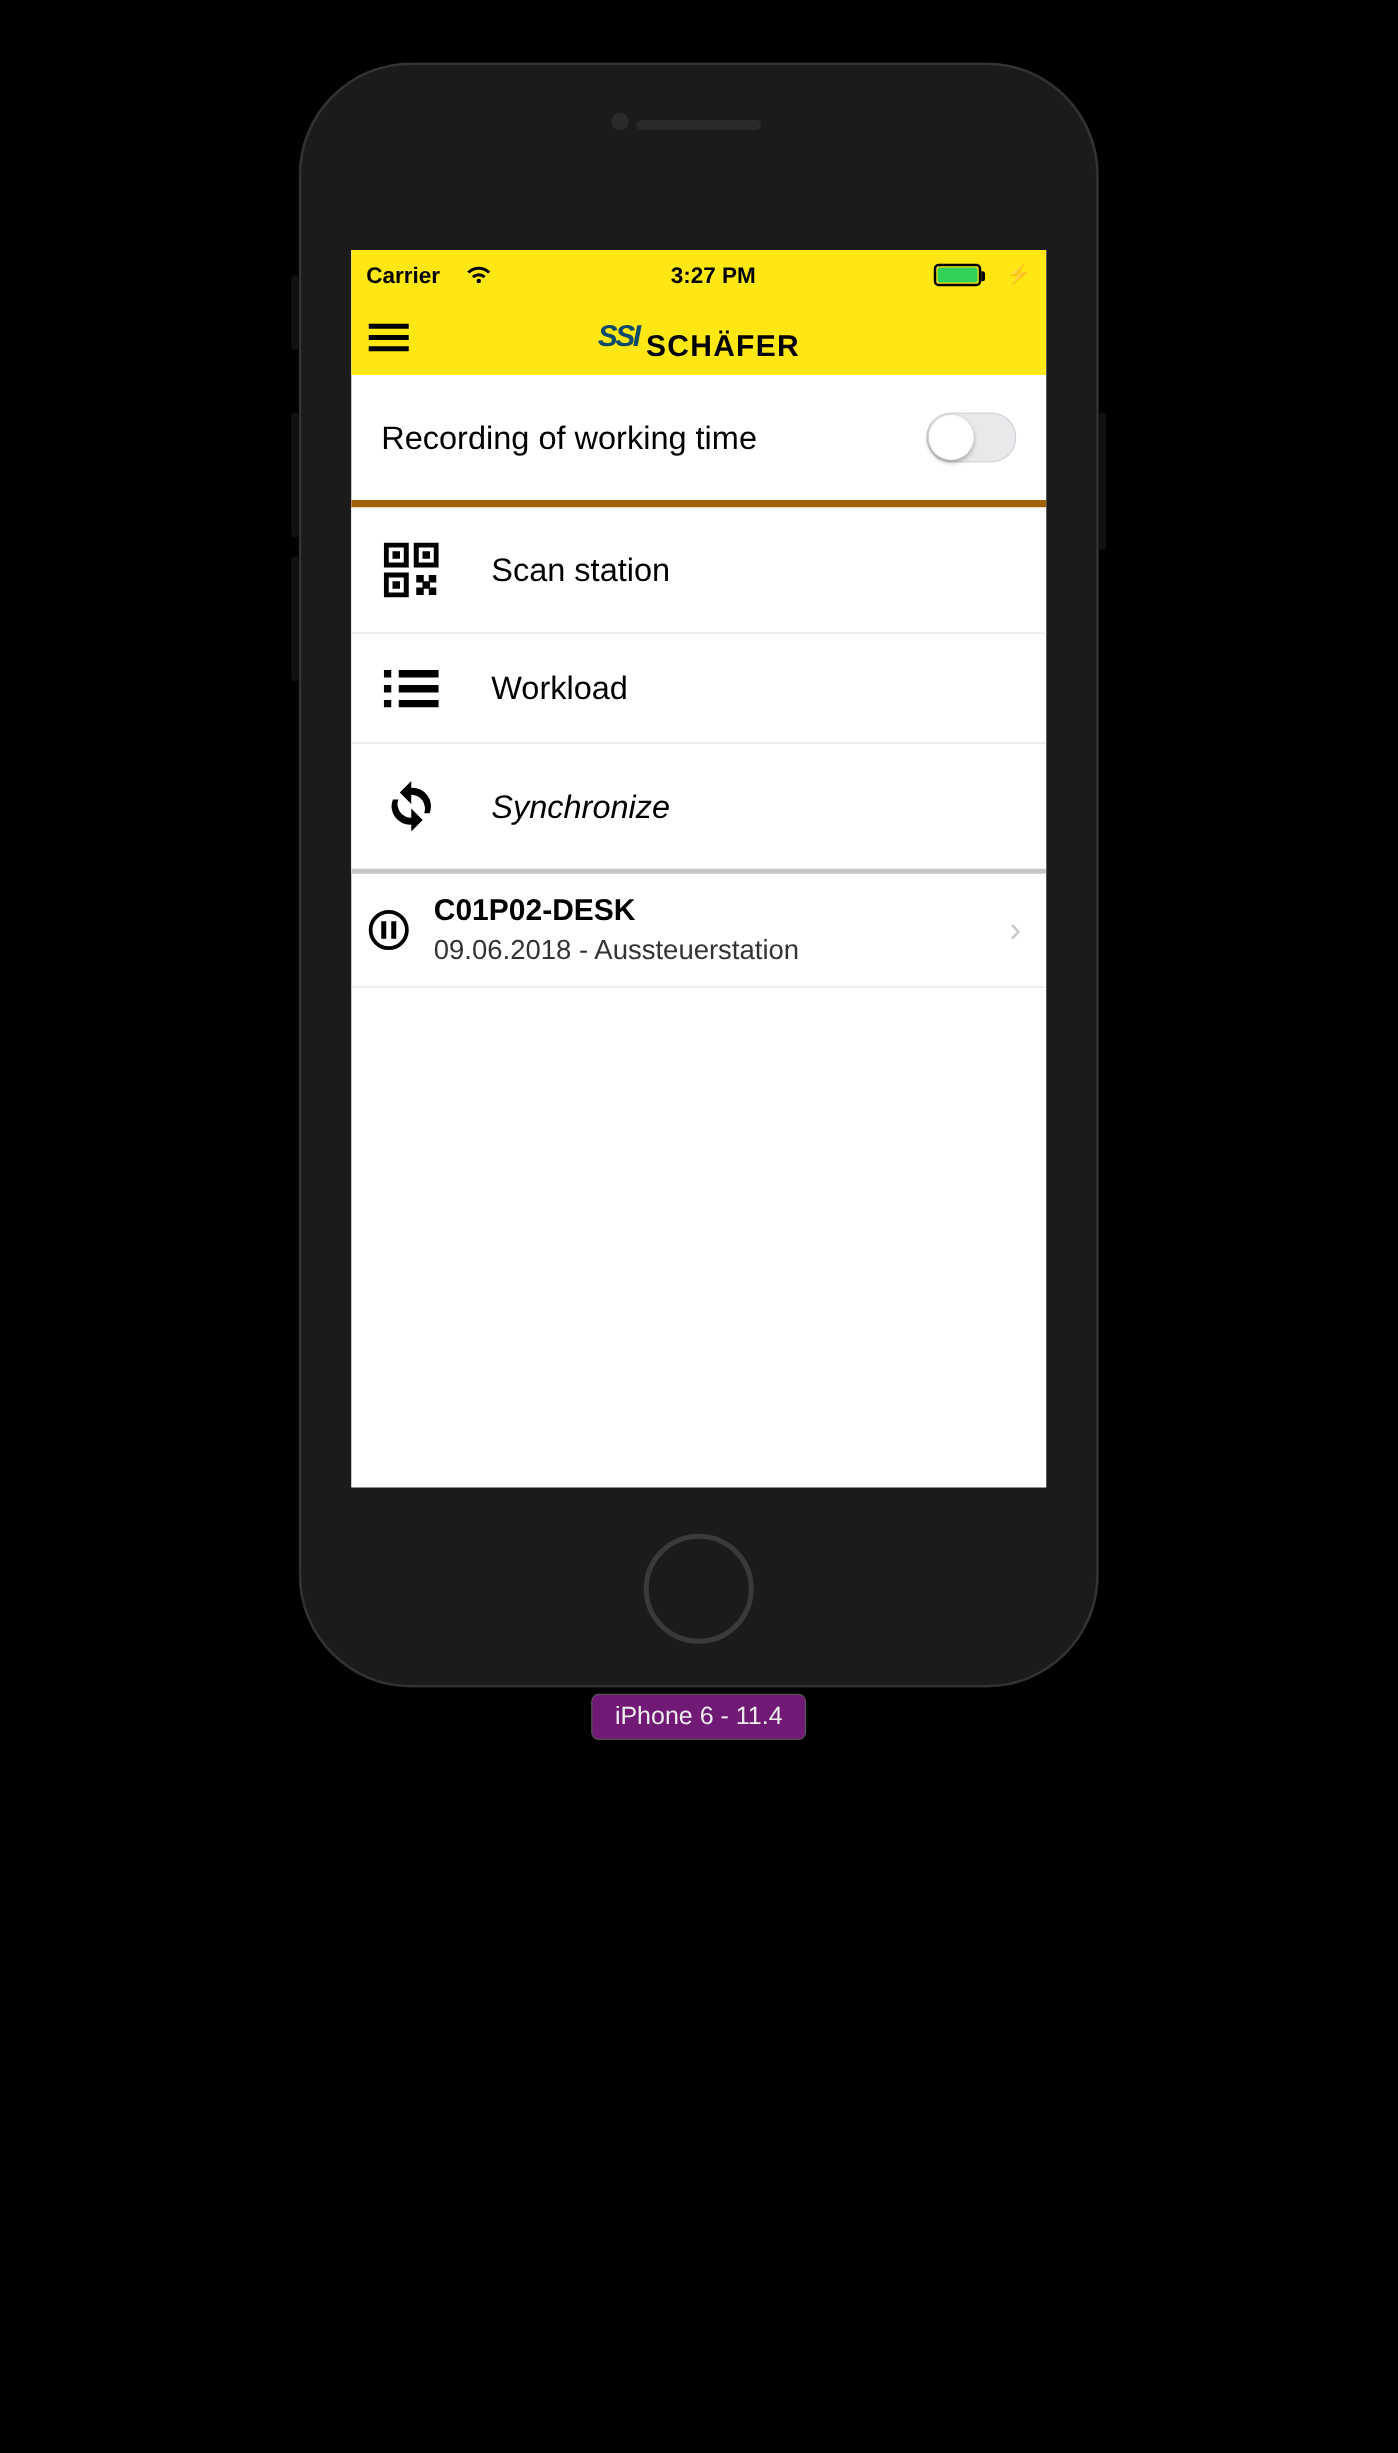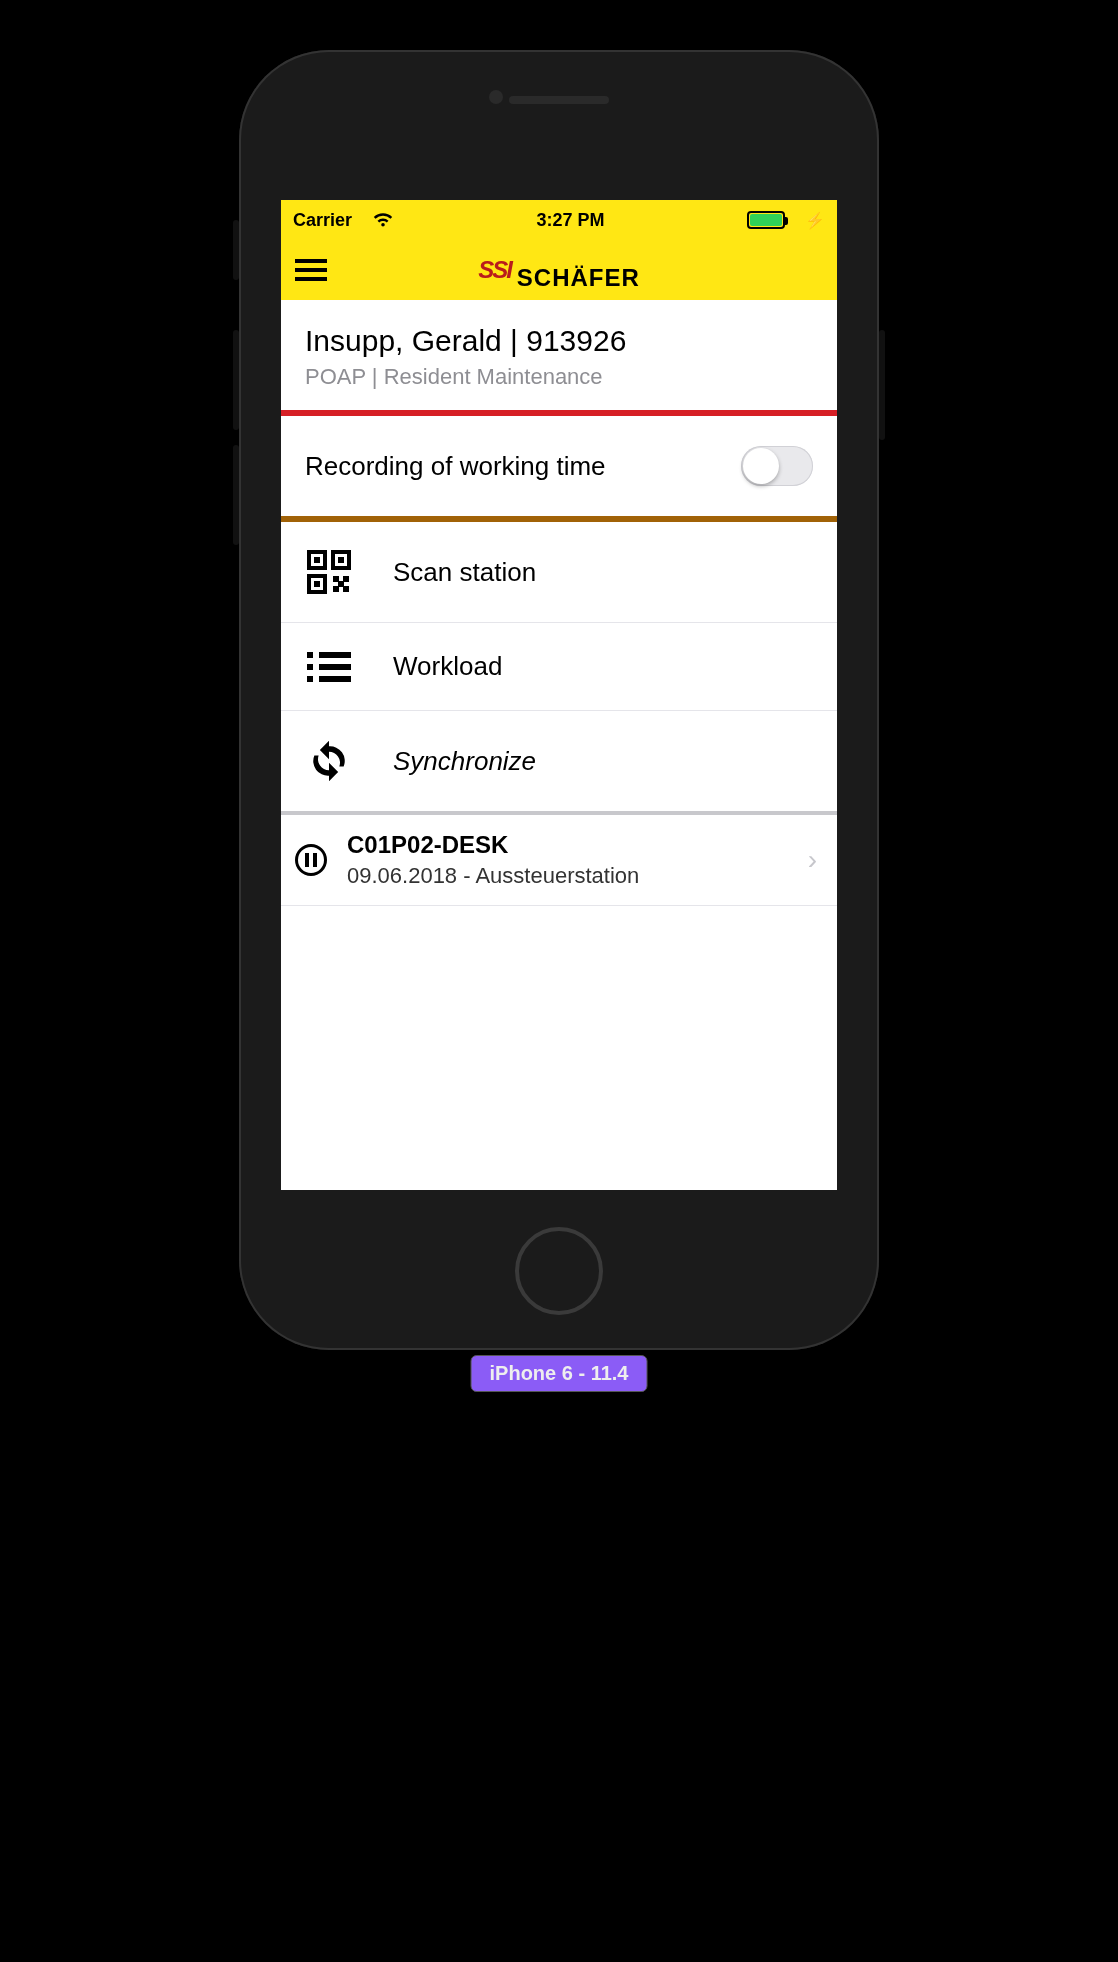--- a/index.html
+++ b/index.html
@@ -110,21 +110,21 @@
     display:flex; align-items:center;
     padding: 0 14px;
     position: relative;
   }
   .hamburger { display:flex; flex-direction:column; gap:5px; cursor:pointer; }
   .hamburger span { width:32px; height:4px; background:#000; }
   .logo {
     position:absolute; left:50%; transform:translateX(-50%);
     display:flex; align-items:center; gap:6px;
   }
-  .logo .ssi { color:#b91c1c; font-weight:900; font-style:italic; letter-spacing:-2px; font-size:24px; }
+  .logo .ssi { color:#0c4a6e; font-weight:900; font-style:italic; letter-spacing:-2px; font-size:24px; }
   .logo .schafer { color:#000; font-weight:900; letter-spacing:1px; font-size:24px;margin-top:16px; }
 
   
   .userblock {
     padding: 24px 24px 20px 24px;
     border-bottom: 6px solid #d61f26;
     background:#fff;
   }
   .userblock .name { font-size: 30px; color:#000; }
   .userblock .sub  { font-size: 22px; color:#8e8e93; margin-top:6px; }
@@ -177,27 +177,26 @@
     display:flex; align-items:center; justify-content:center;
   }
   .pause-circle span { display:inline-block; width:4px; height:14px; background:#000; margin:0 2px; }
 
   
   .device-label {
     position:absolute;
     top: 1355px;
     left:50%;
     transform:translateX(-50%);
-    background:#8b5cf6;
+    background:#701a75;
     color:#eee;
     border:1px solid #555;
     border-radius:6px;
     padding: 6px 18px;
     font-size: 20px;
-    font-weight: bold;
   }
 </style>
 </head>
 <body>
 
 <div class="phone">
   <div class="side-btn sb1"></div>
   <div class="side-btn sb2"></div>
   <div class="side-btn sb3"></div>
   <div class="side-btn sb4"></div>
@@ -225,24 +224,20 @@
         <span></span>
           <span></span>
           <span></span>
       </div>
       <div class="logo">
         <span class="ssi">SSI</span>
         <span class="schafer">SCHÄFER</span>
       </div>
     </div>
 
-    <div class="userblock">
-      <div class="name">Insupp, Gerald | 913926</div>
-      <div class="sub">POAP | Resident Maintenance</div>
-    </div>
 
     <div class="toggle-row">
       <span>Recording of working time</span>
       <div class="switch">
         <div class="knob"></div>
       </div>
     </div>
 
     <div class="list">
 

